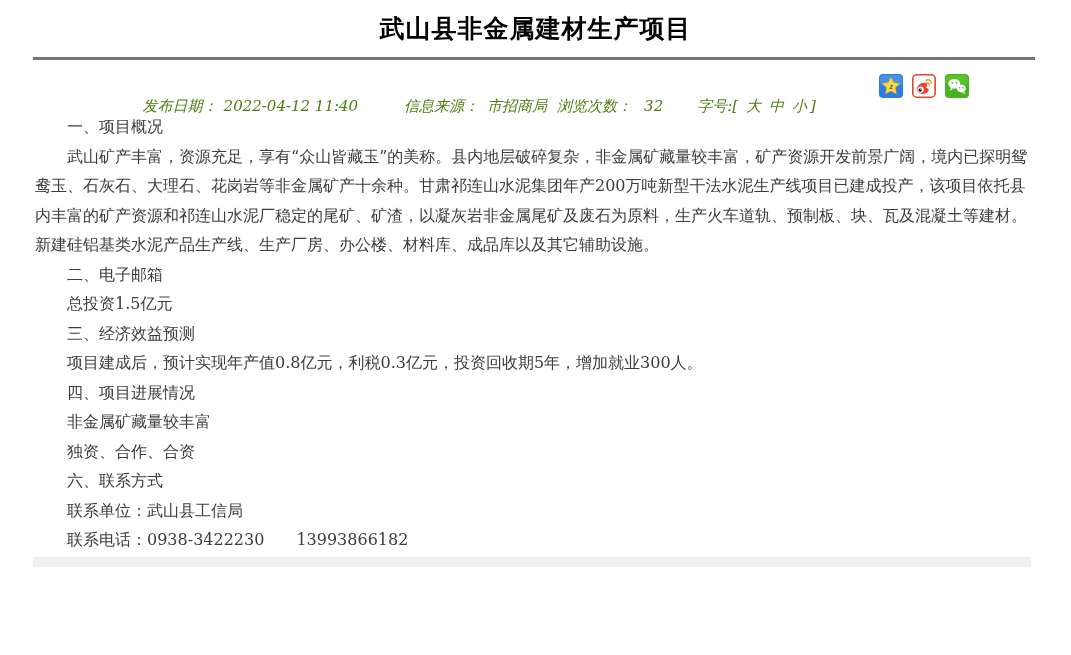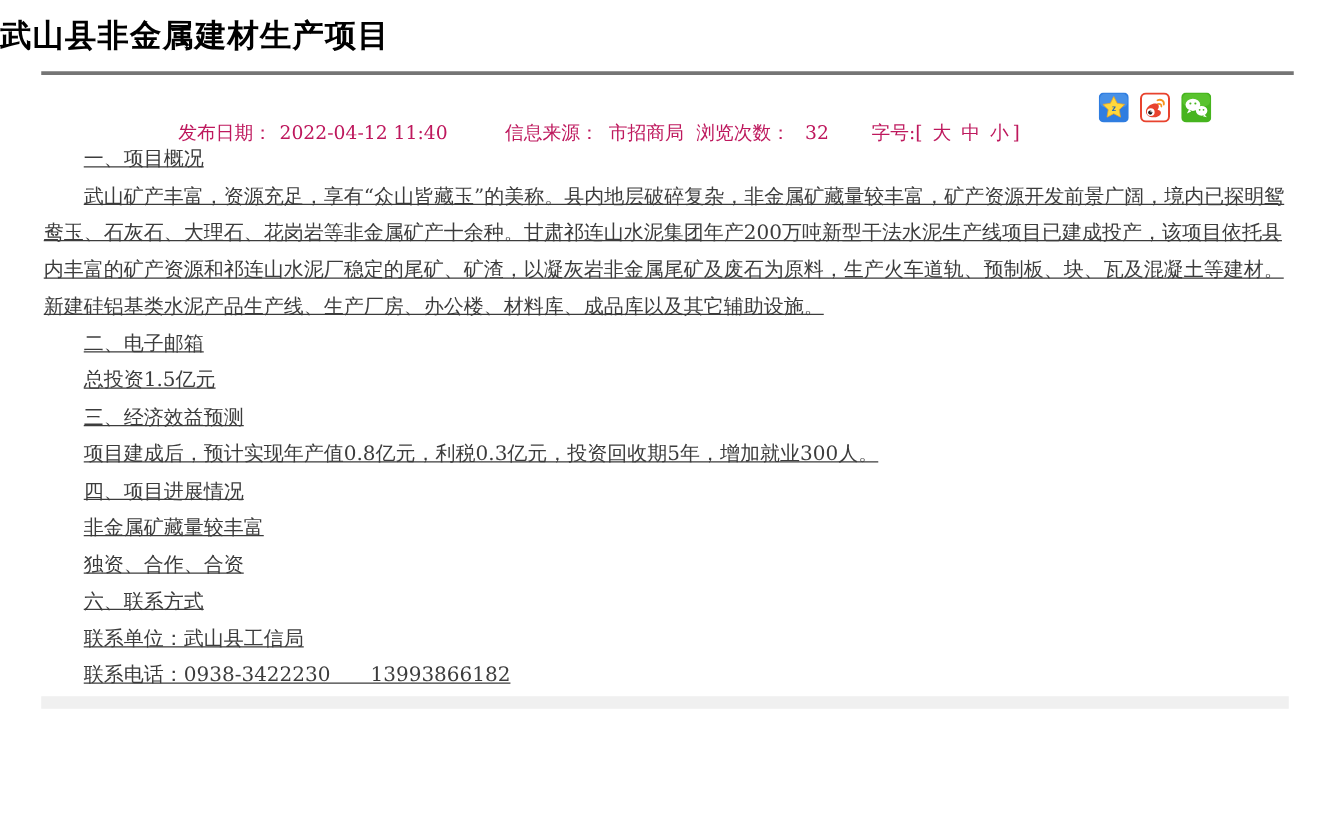--- a/index.html
+++ b/index.html
@@ -3,49 +3,49 @@
 <meta charset="utf-8">
 <style>
   html, body { margin: 0; padding: 0; background: #ffffff; }
   body {
     width: 1071px; height: 655px; overflow: hidden;
     font-family: "DejaVu Serif", "Liberation Serif", serif;
   }
   .page { position: relative; width: 1071px; height: 655px; background: #fff; }
 
   .title {
-    margin: 0; padding-top: 13px; 
+    margin: 0; padding-top: 13px; text-align: center;
     font-size: 25px; line-height: 32px; font-weight: bold; color: #000;
     letter-spacing: 1px;
   }
   .divider {
     margin: 12px 36px 0 33px; border: none; height: 0;
     border-top: 3px solid #757575;
   }
 
-  .meta { position: relative; height: 26px; margin: 14px 36px 0; font-size: 15px; color: #be185d; }
+  .meta { position: relative; height: 26px; margin: 14px 36px 0; font-size: 15px; color: #4d7c0f; font-style: italic; }
   .meta-text { position: absolute; left: 78px; top: 5px; white-space: pre; }
   .m-datev { margin-left: 6px; }
   .g1 { margin-right: 46px; }
   .m-srcv { margin-left: 8px; }
   .g2 { margin-right: 10px; }
   .m-viewsv { margin-left: 12px; }
   .g3 { margin-right: 34px; }
   .fs-btn { margin-left: 8px; cursor: pointer; }
   .fs-close { margin-left: 3px; }
 
   .share { position: absolute; right: 66px; top: 0; display: flex; gap: 9px; }
   .share .icon { width: 24px; height: 24px; cursor: pointer; }
   .share svg { width: 24px; height: 24px; display: block; }
 
   .content {
     margin: 12px 36px 0 35px;
     font-size: 16px; line-height: 29.5px; color: #3c3c3c;
   }
-  .content p { margin: 0; text-indent: 2em; white-space: pre-wrap; text-decoration: underline; }
+  .content p { margin: 0; text-indent: 2em; white-space: pre-wrap; }
   .content p.indent-person { text-indent: 6.9em; }
 
   .footer-bar { margin: 2px 0 0 33px; width: 998px; height: 10px; background: #f0f0f0; }
 </style>
 </head>
 <body>
 
 <div class="page">
 
   <h1 class="title">武山县非金属建材生产项目</h1>

